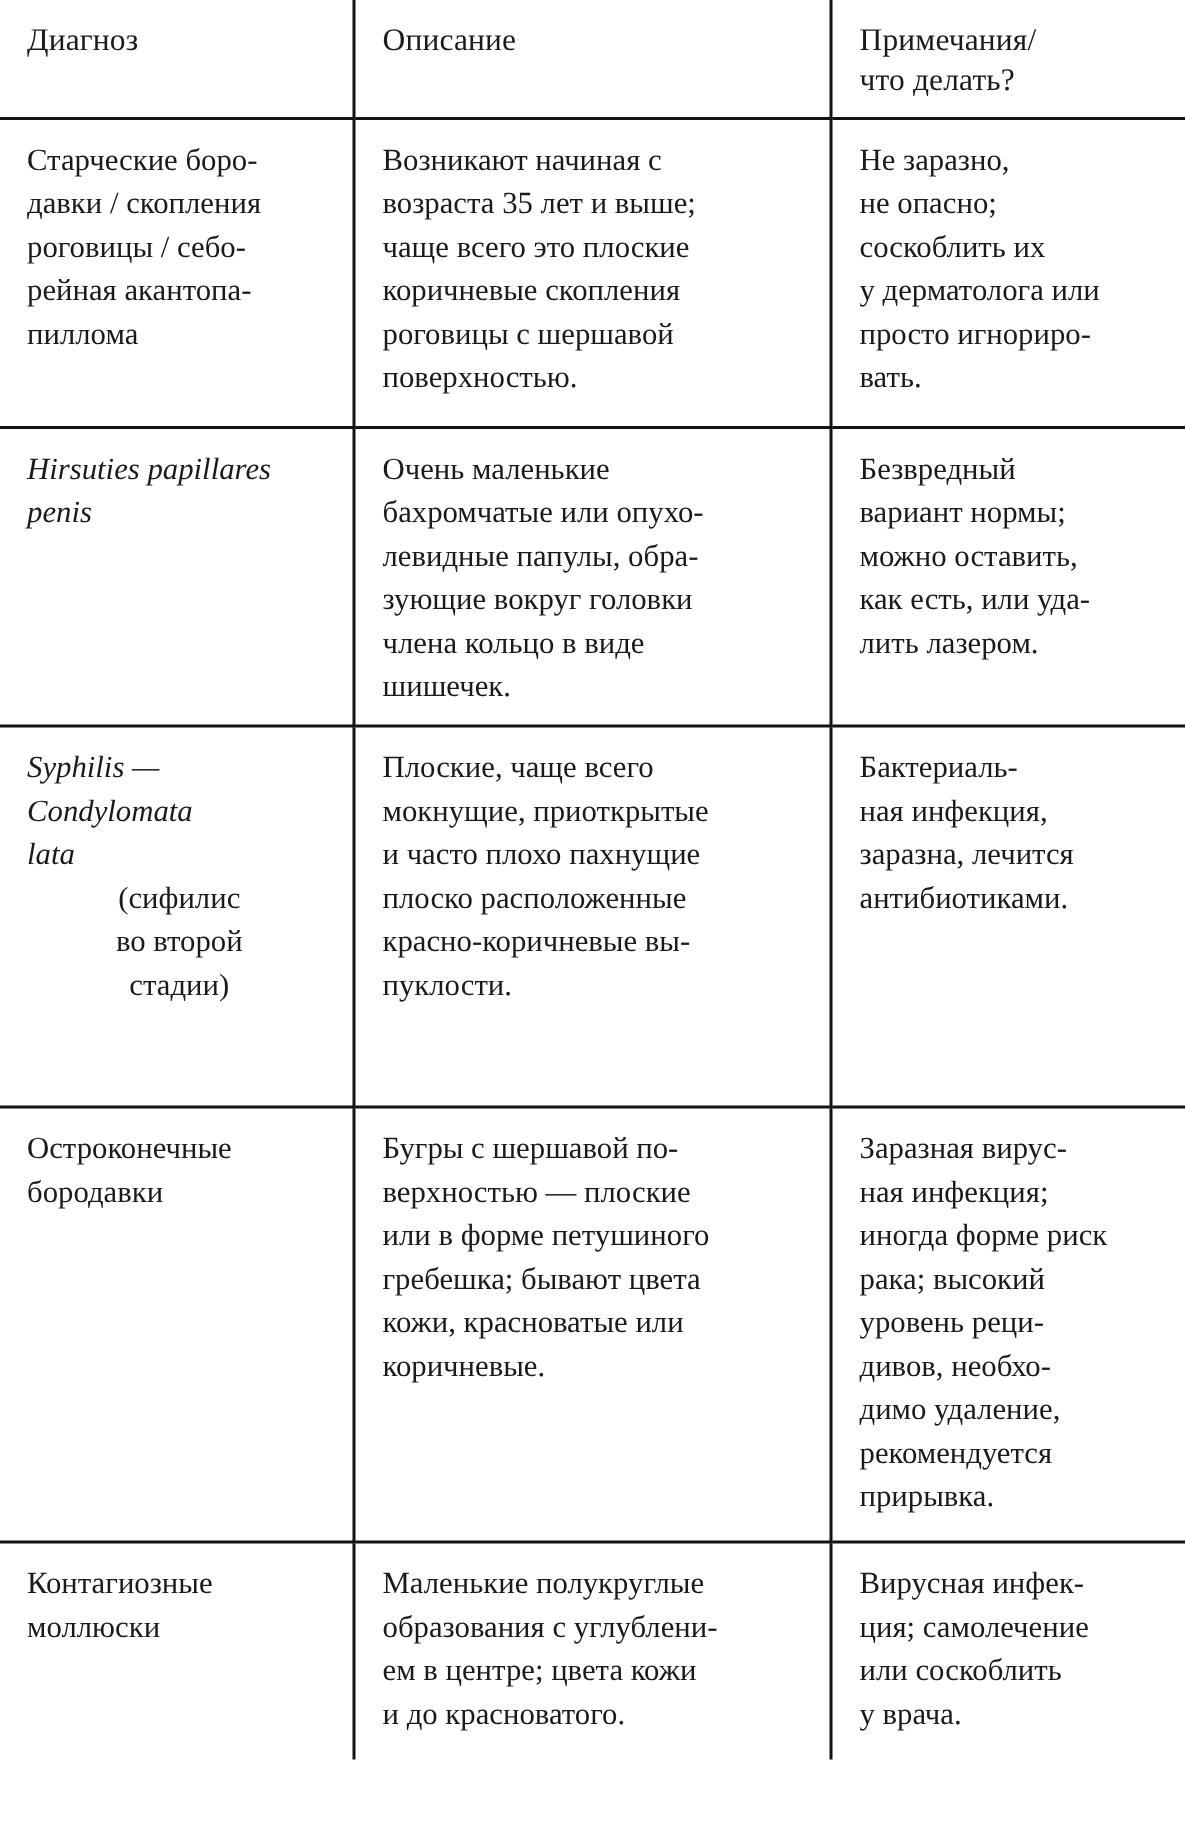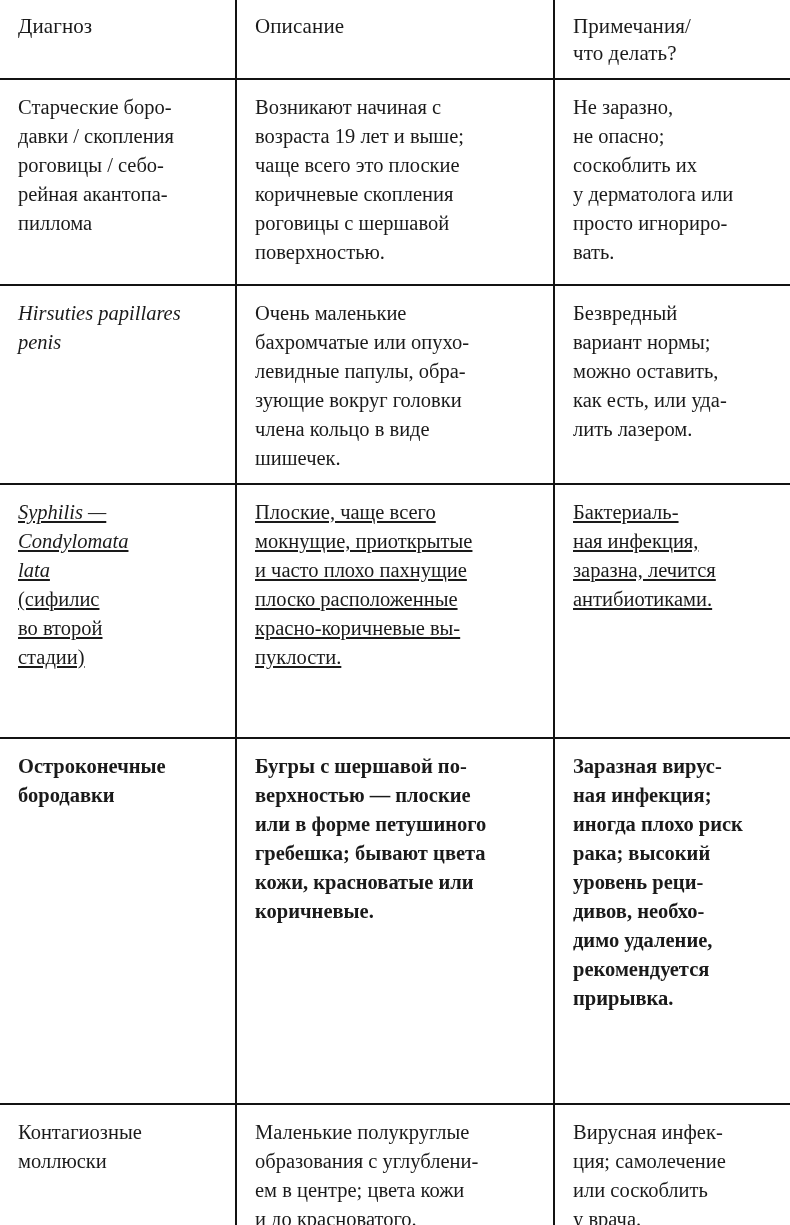--- a/index.html
+++ b/index.html
@@ -74,28 +74,29 @@
 
   .ital {
     font-style: italic;
     display: block;
     white-space: pre-line;
   }
   .roman {
     font-style: normal;
     display: block;
     white-space: pre-line;
+    text-align: center;
   }
 
   
   tr.r0 td { height: 206px; }
   tr.r1 td { height: 103px; }
   tr.r2 td { height: 162px; }
-  tr.r3 td { height: 254px; text-decoration: underline; }
-  tr.r4 td { height: 366px; font-weight: bold; }
+  tr.r3 td { height: 254px; }
+  tr.r4 td { height: 290px; }
   tr.r5 td { height: 145px; }
 </style>
 </head>
 <body>
 
 <div class="sheet">
   <table class="diag">
     <colgroup>
       <col class="c-diagnosis">
       <col class="c-description">
@@ -120,21 +121,21 @@
       <tr class="r0">
         <td class="col-diagnosis">
           <span class="cell-text">Старческие боро-
 давки / скопления
 роговицы / себо-
 рейная акантопа-
 пиллома</span>
         </td>
         <td class="col-description">
           <span class="cell-text">Возникают начиная с
-возраста 19 лет и выше;
+возраста 35 лет и выше;
 чаще всего это плоские
 коричневые скопления
 роговицы с шершавой
 поверхностью.</span>
         </td>
         <td class="col-notes">
           <span class="cell-text">Не заразно,
 не опасно;
 соскоблить их
 у дерматолога или
@@ -200,21 +201,21 @@
           <span class="cell-text">Бугры с шершавой по-
 верхностью — плоские
 или в форме петушиного
 гребешка; бывают цвета
 кожи, красноватые или
 коричневые.</span>
         </td>
         <td class="col-notes">
           <span class="cell-text">Заразная вирус-
 ная инфекция;
-иногда плохо риск
+иногда форме риск
 рака; высокий
 уровень реци-
 дивов, необхо-
 димо удаление,
 рекомендуется
 прирывка.</span>
         </td>
       </tr>
 
       <tr class="r5 last-row">

